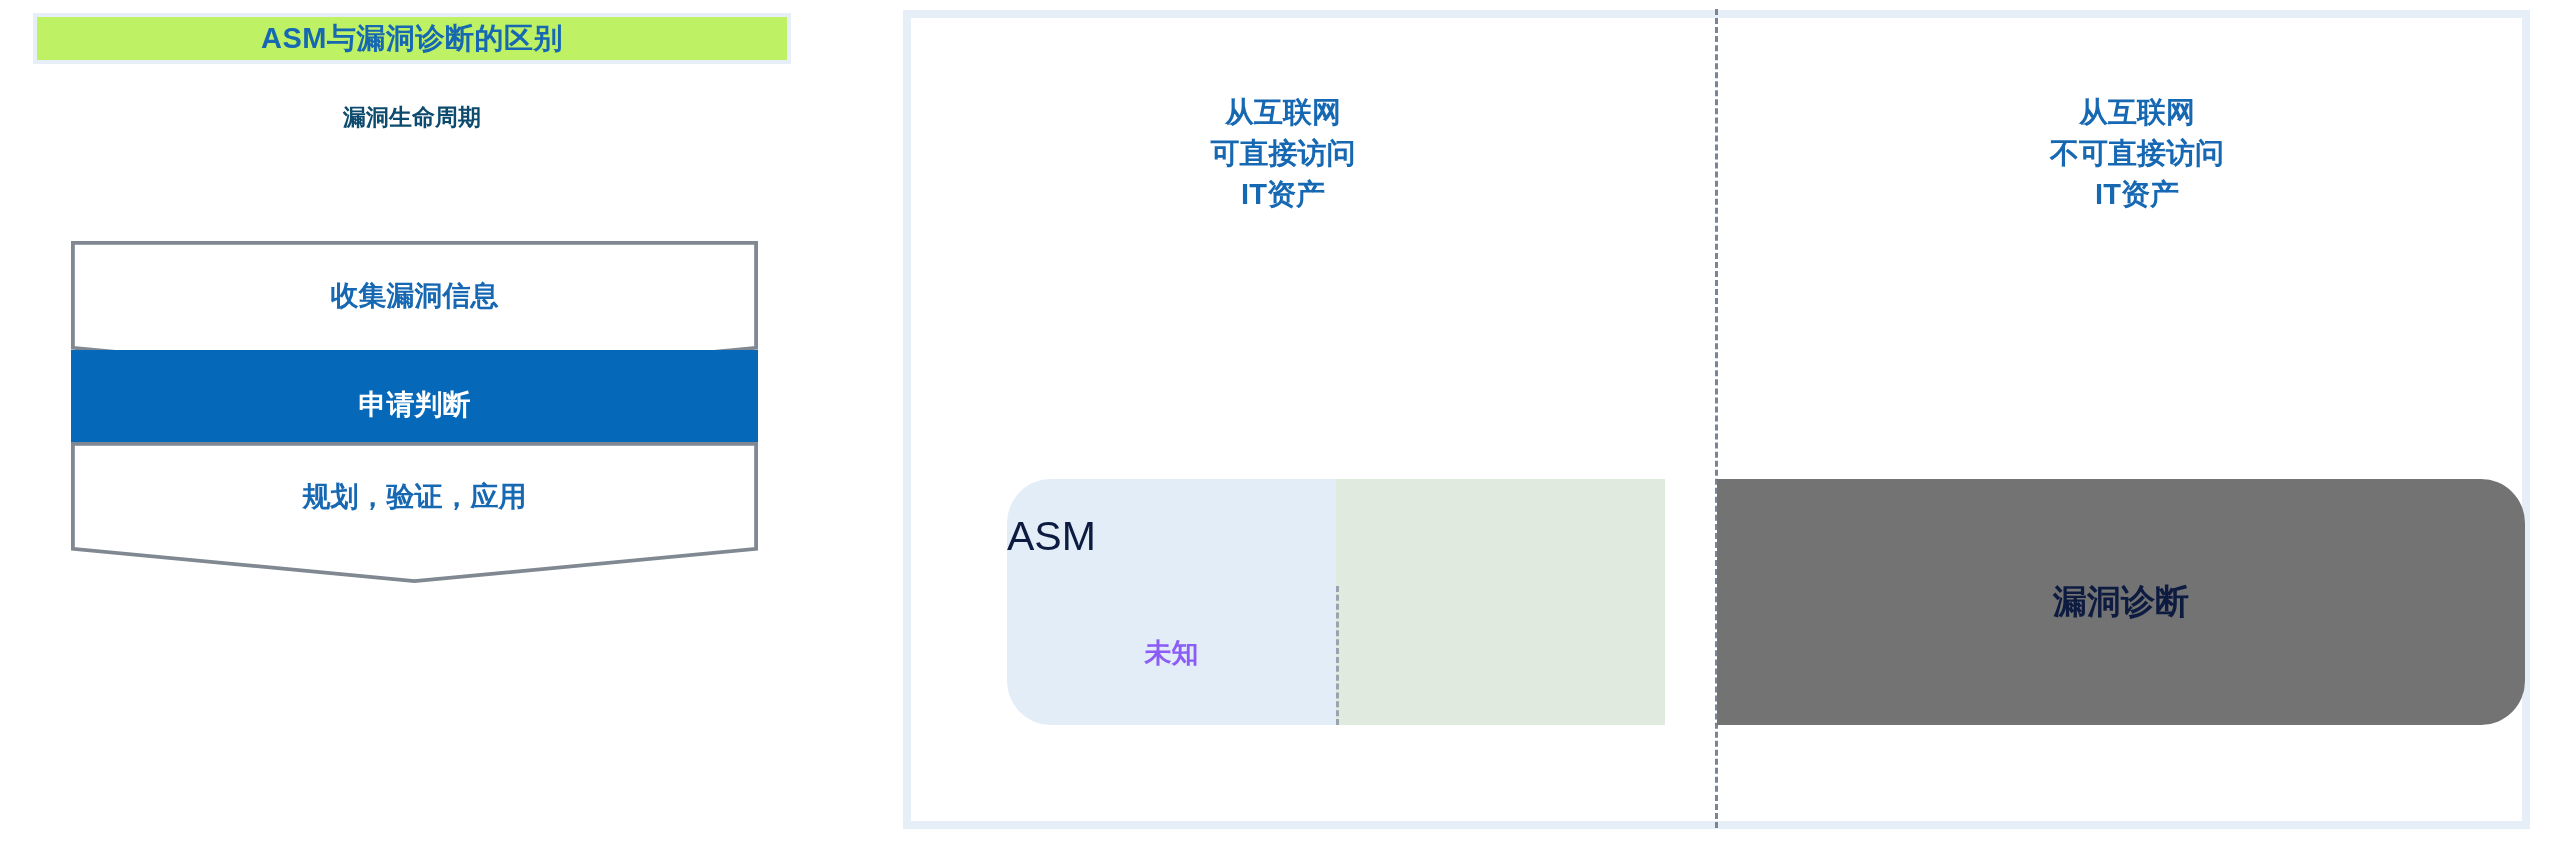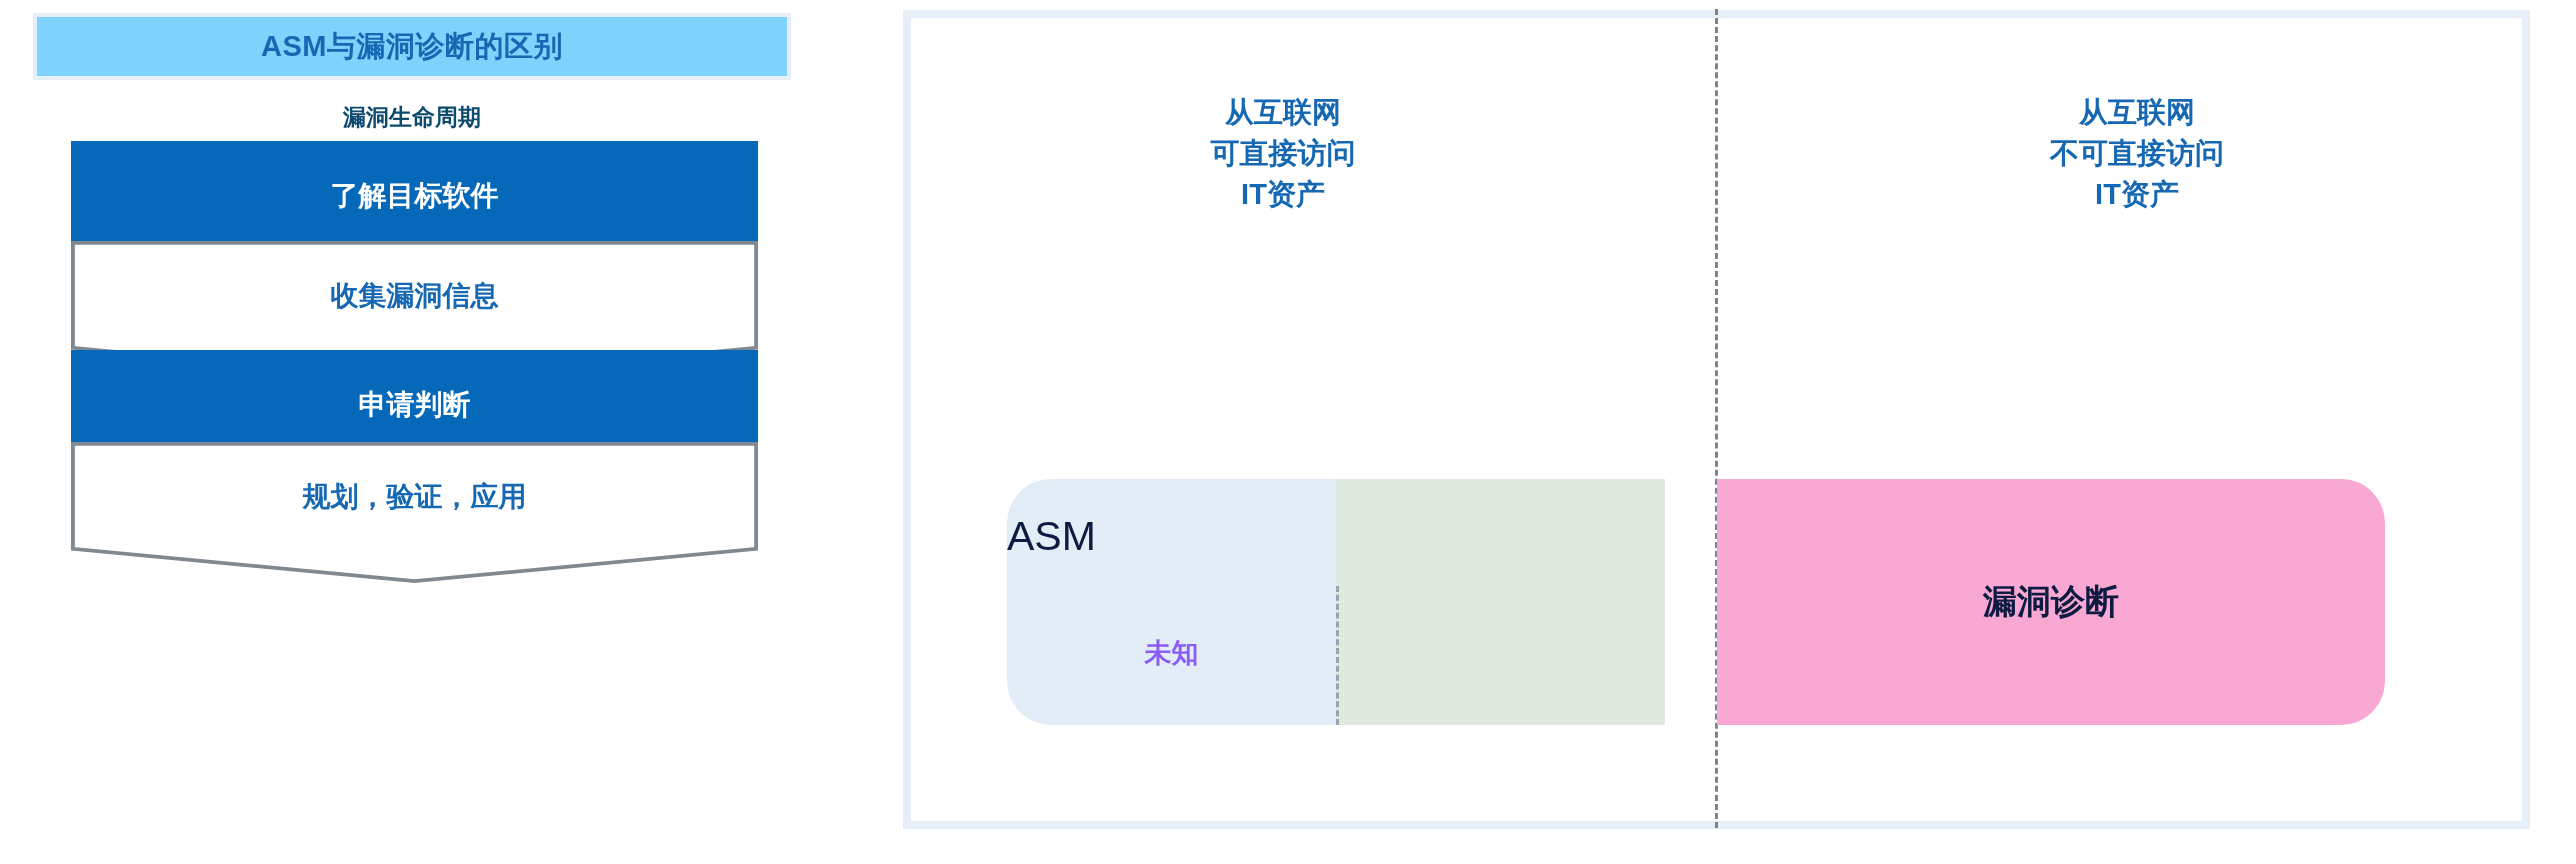--- a/index.html
+++ b/index.html
@@ -9,23 +9,23 @@
     font-family:"Liberation Sans","DejaVu Sans",sans-serif;
     overflow:hidden;position:relative;
   }
 
   
   #left-column{
     position:absolute;left:33px;top:0;width:758px;height:864px;
   }
 
   #title-box{
-    position:absolute;left:0;top:13.4px;width:758px;height:67px;
+    position:absolute;left:0;top:13.4px;width:758px;height:51px;
     border:4.8px solid #e6eef7;
-    background:#7dd3fc;
+    background:#bef264;
     box-sizing:border-box;
     display:flex;align-items:center;justify-content:center;
   }
   #title-text{
     color:#1668b3;font-size:29px;font-weight:bold;letter-spacing:0.5px;
   }
 
   #lifecycle-heading{
     position:absolute;left:0;top:92px;width:758px;height:50px;
     display:flex;align-items:center;justify-content:center;
@@ -97,44 +97,38 @@
     position:absolute;left:0;top:156px;width:329px;
     text-align:center;color:#8b5cf6;font-size:27px;font-weight:bold;
   }
   #asm-known-label{
     position:absolute;left:329px;top:156px;width:329px;
     text-align:center;color:#0d1b40;font-size:27px;font-weight:bold;
   }
 
   
   #vuln-block{
-    position:absolute;left:806px;top:461px;width:668px;height:246px;
-    background:#f9a8d4;
+    position:absolute;left:806px;top:461px;width:808px;height:246px;
+    background:#737373;
     border-radius:0 44px 44px 0;
     display:flex;align-items:center;justify-content:center;
   }
   #vuln-title{color:#0d1b40;font-size:34px;font-weight:bold;}
 </style>
 </head>
 <body>
 
 <div id="left-column">
 
   <div id="title-box">
     <span id="title-text">ASM与漏洞诊断的区别</span>
   </div>
 
   <div id="lifecycle-heading">漏洞生命周期</div>
 
-  <div class="chevron-wrap" id="chev-0">
-    <svg class="chevron-svg" viewBox="0 0 720 150" preserveAspectRatio="none">
-      <polygon points="0,0 720,0 720,112 360,146 0,112" fill="#0568b8"></polygon>
-    </svg>
-    <div class="chevron-label on-fill">了解目标软件</div>
-  </div>
 
   <div class="chevron-wrap" id="chev-1">
     <svg class="chevron-svg" viewBox="0 0 720 150" preserveAspectRatio="none">
       <polygon points="2,2 718,2 718,112 360,146 2,112" fill="#ffffff" stroke="#808891" stroke-width="4"></polygon>
     </svg>
     <div class="chevron-label on-white">收集漏洞信息</div>
   </div>
 
   <div class="chevron-wrap" id="chev-2">
     <svg class="chevron-svg" viewBox="0 0 720 150" preserveAspectRatio="none">

